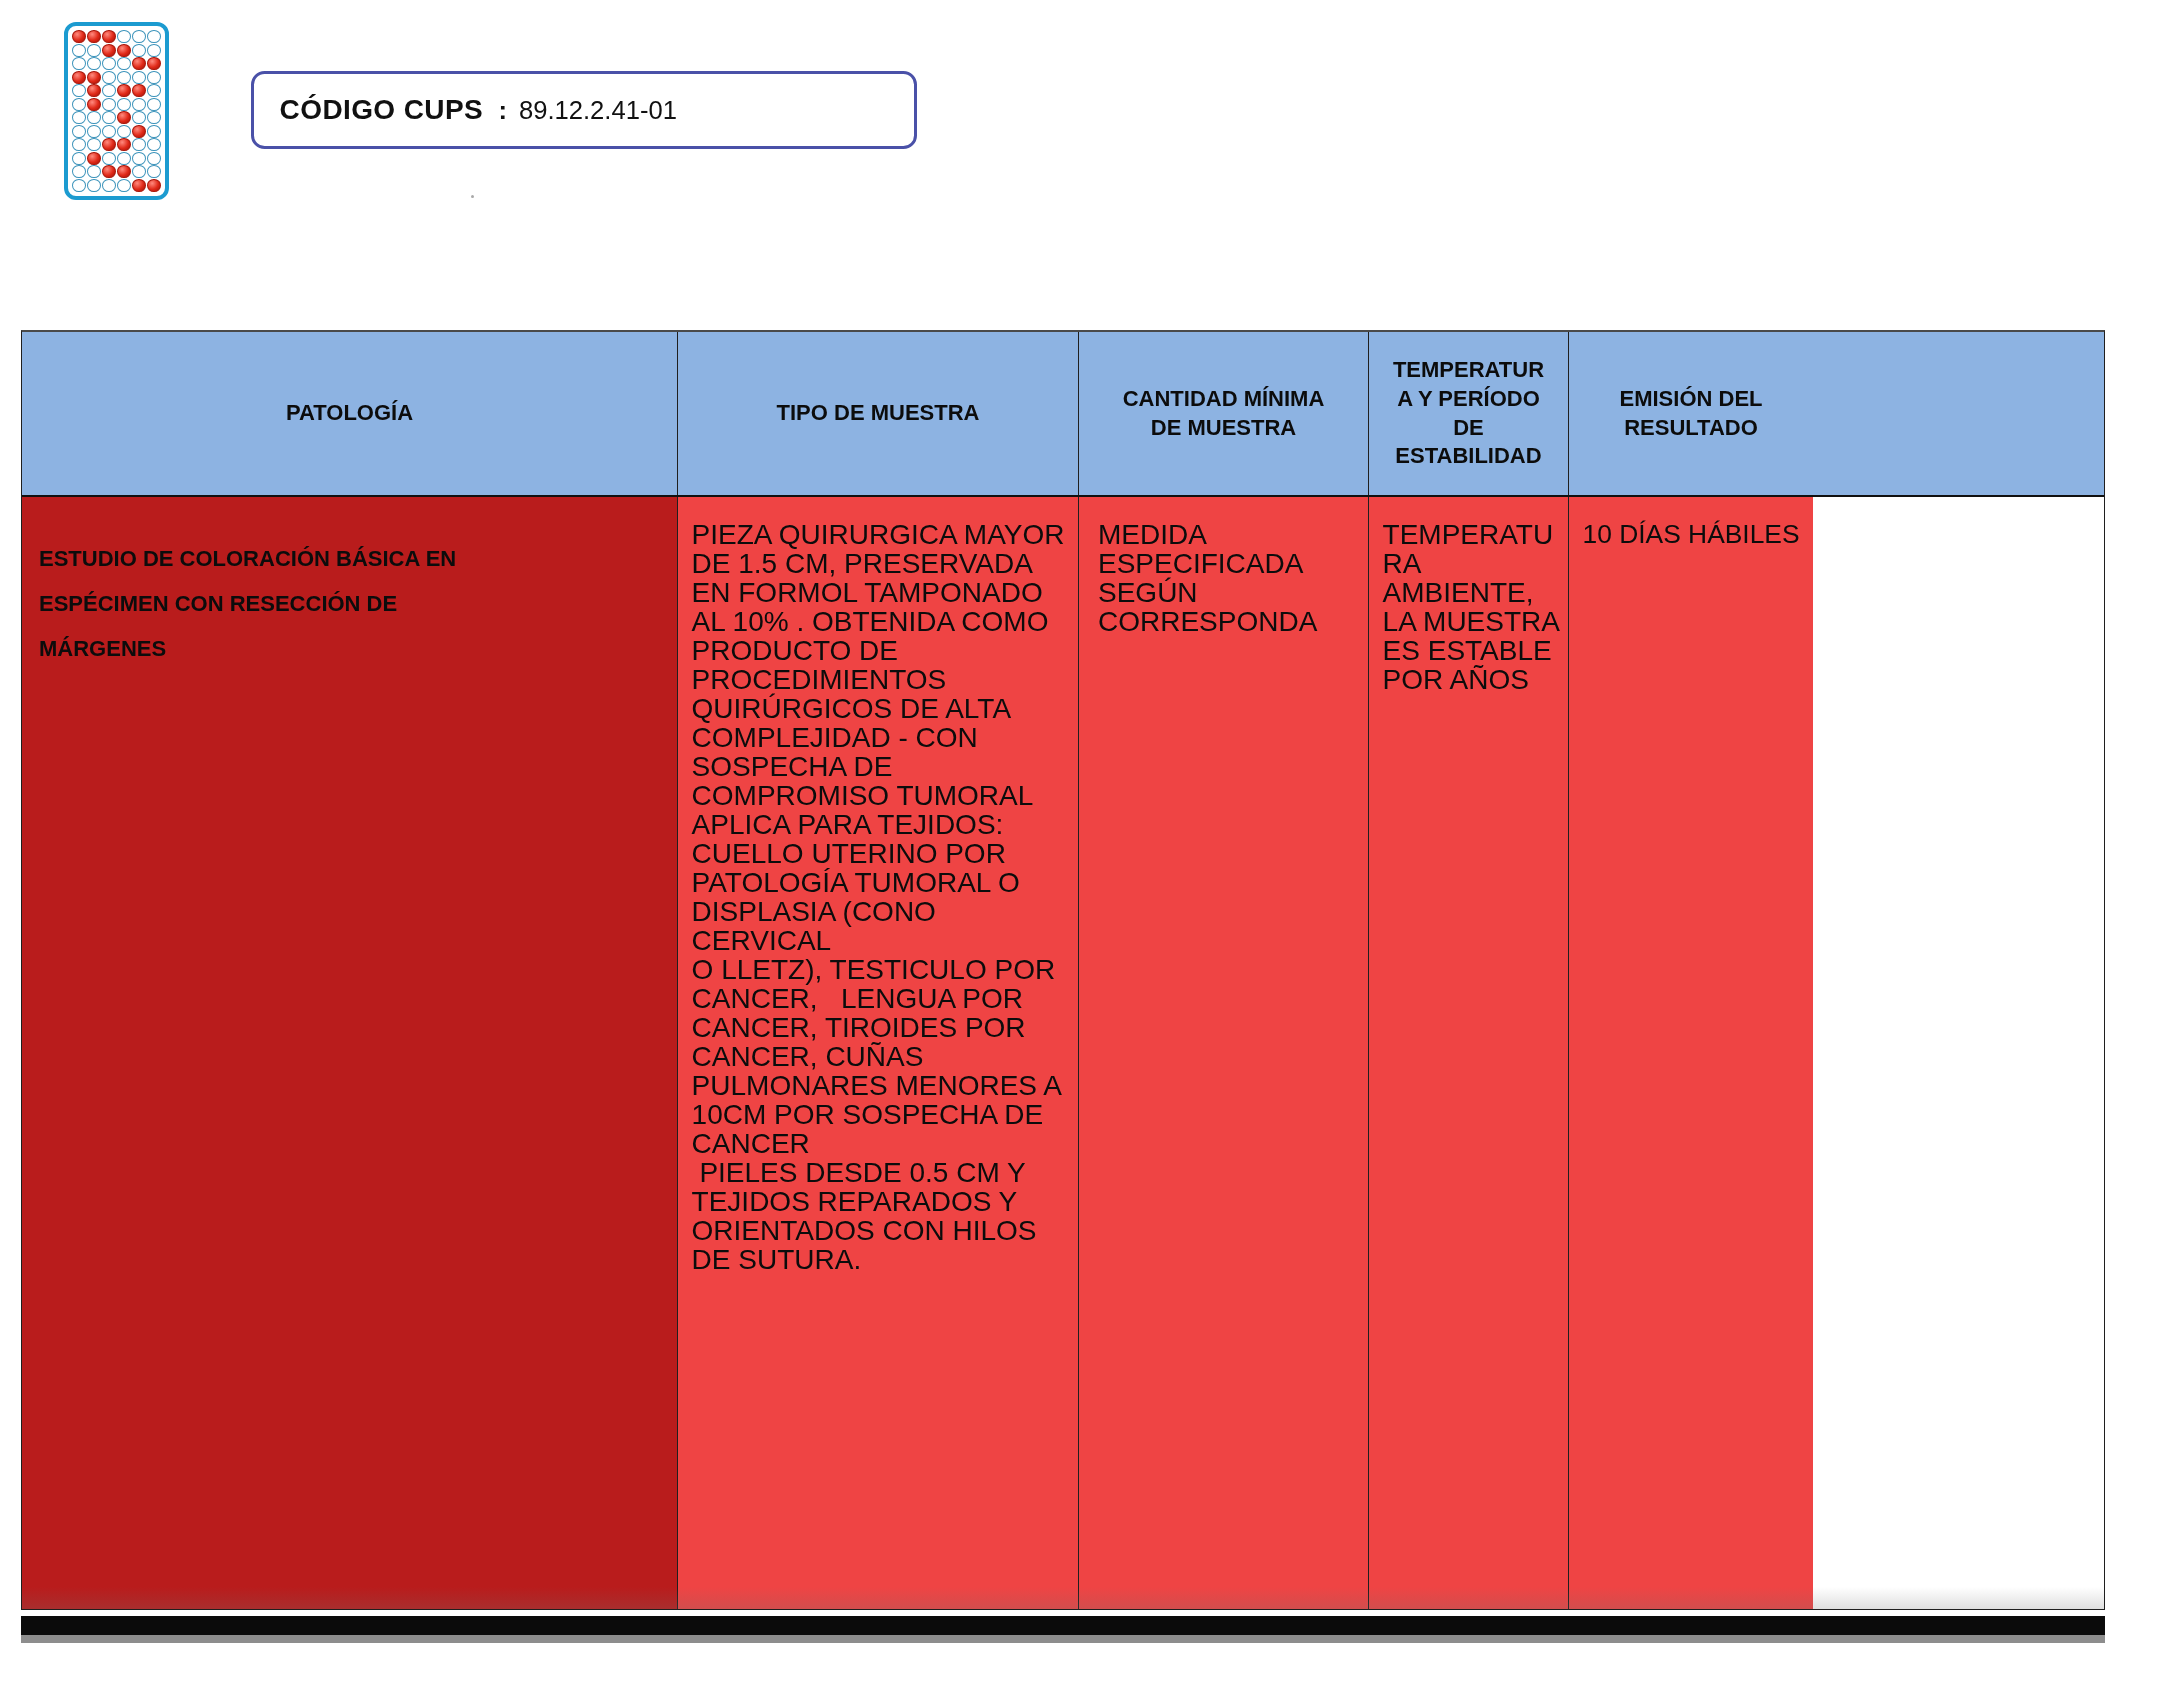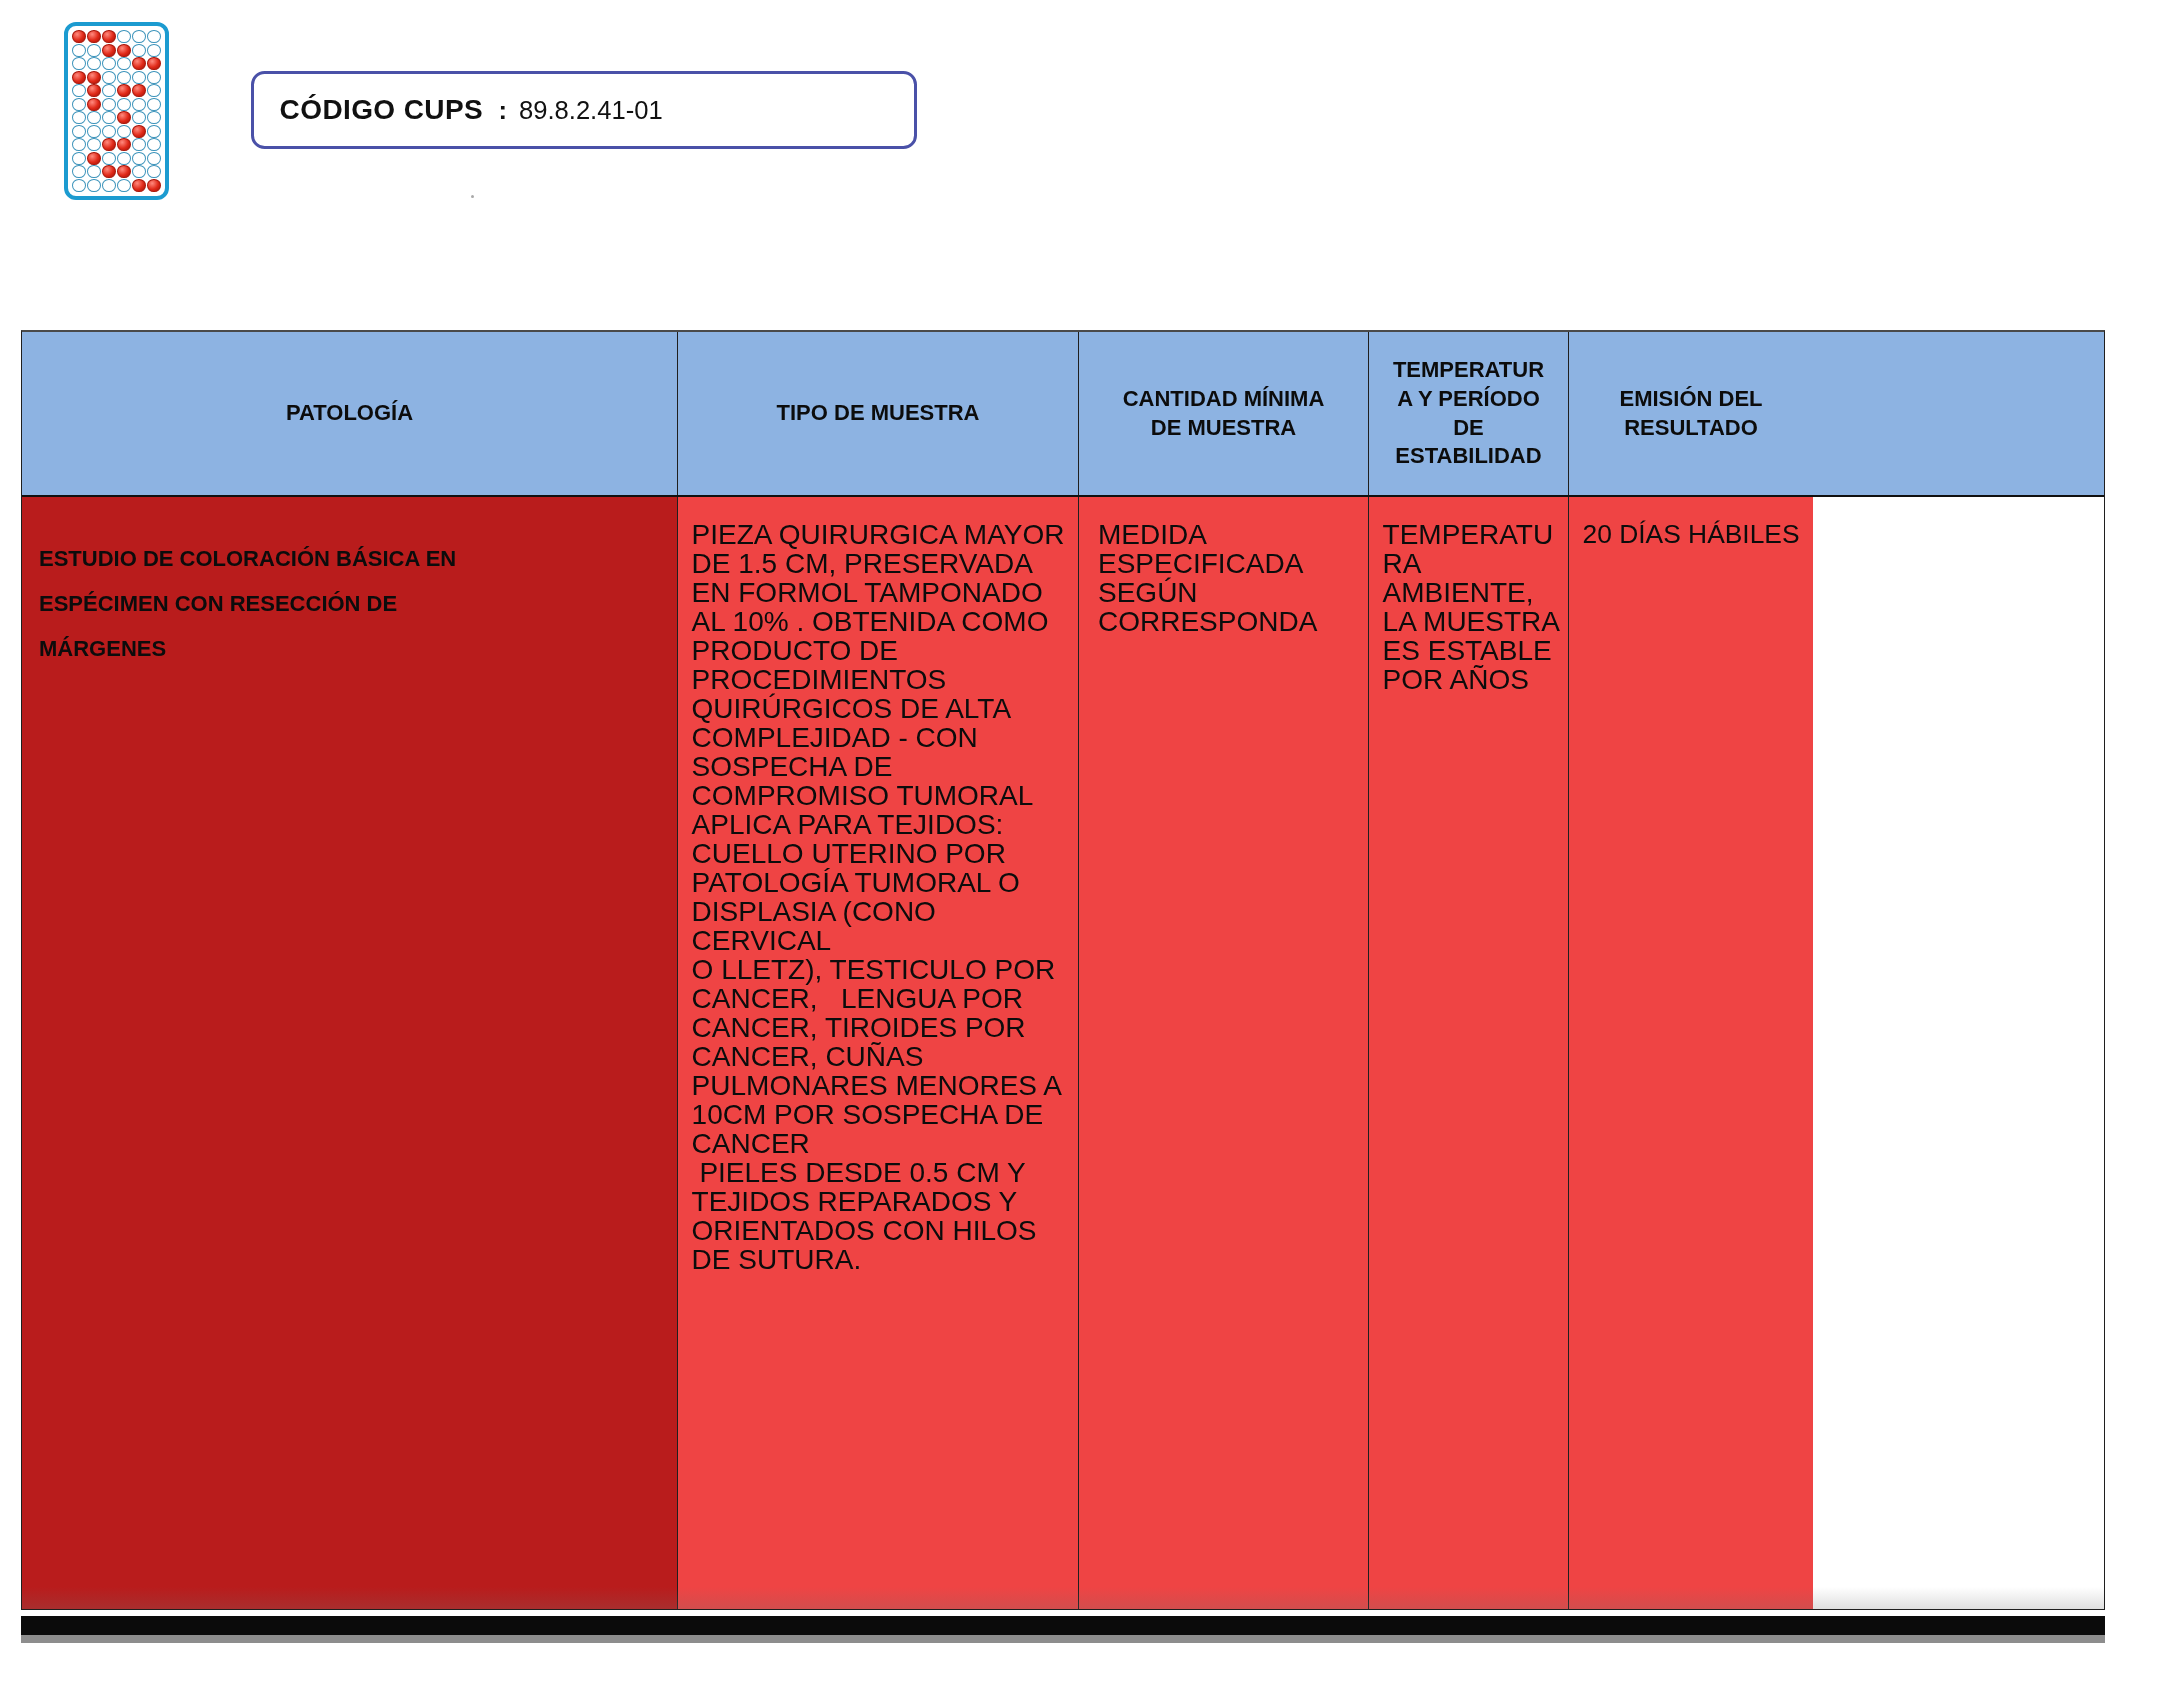--- a/index.html
+++ b/index.html
@@ -132,21 +132,21 @@
     <div class="dot"></div>
     <div class="dot"></div>
     <div class="dot"></div>
     <div class="dot red"></div>
     <div class="dot red"></div>
   </div>
 
 <div class="cups-box">
   <span class="cups-label">CÓDIGO CUPS</span>
   <span class="cups-sep">:</span>
-  <span class="cups-value">89.8.2.41-01</span>
+  <span class="cups-value">89.12.2.41-01</span>
 </div>
 
 <div class="artifact-dot"></div>
 
 <div class="table">
   <div class="thead">
     <div class="th c1">PATOLOGÍA</div>
     <div class="th c2">TIPO DE MUESTRA</div>
     <div class="th c4">CANTIDAD MÍNIMA
 DE MUESTRA</div>
@@ -189,19 +189,19 @@
     <div class="td c4 cantidad">MEDIDA
 ESPECIFICADA
 SEGÚN
 CORRESPONDA</div>
     <div class="td c5 temperatura">TEMPERATU
 RA
 AMBIENTE,
 LA MUESTRA
 ES ESTABLE
 POR AÑOS</div>
-    <div class="td c6 emision">20 DÍAS HÁBILES</div>
+    <div class="td c6 emision">10 DÍAS HÁBILES</div>
   </div>
 </div>
 
 <div class="bottom-black"></div>
 <div class="bottom-gray"></div>
 
 
 </body></html>

